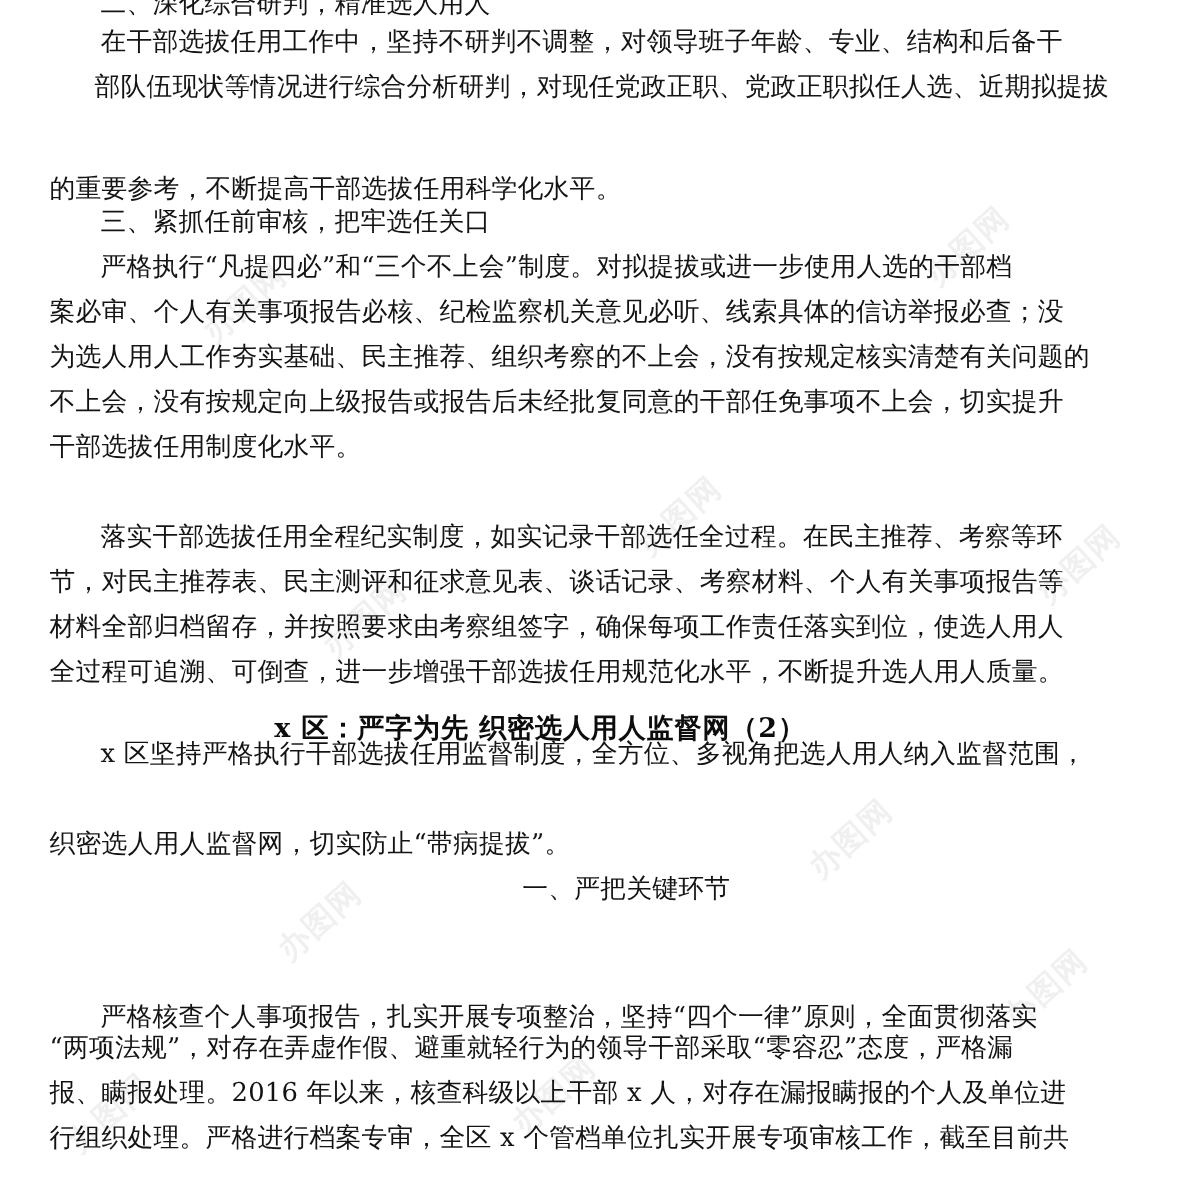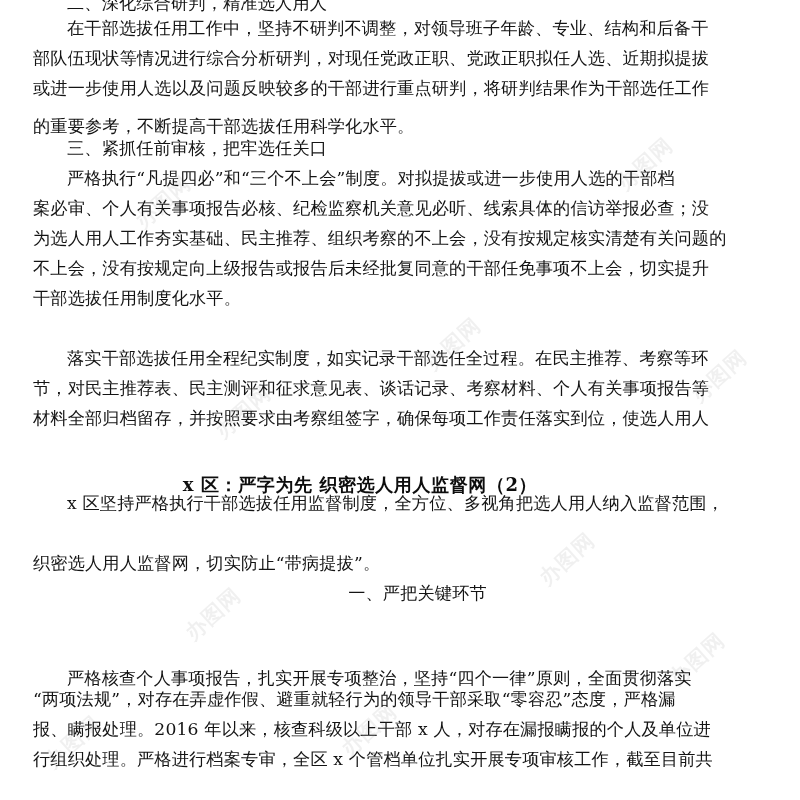--- a/index.html
+++ b/index.html
@@ -90,36 +90,36 @@
     <div class="wm" style="left:664px; top:645px;">办图网</div>
     <div class="wm" style="left:336px; top:716px;">办图网</div>
     <div class="wm" style="left:40px;  top:728px;">办图网</div>
   </div>
 
   <div id="content">
 
     <div class="line clip-top" style="top:-7px; text-indent:34px;">二、深化综合研判，精准选人用人</div>
 
     <div class="line" style="top:18px; text-indent:34px;">在干部选拔任用工作中，坚持不研判不调整，对领导班子年龄、专业、结构和后备干</div>
-    <div class="line" style="top:48px;">部队伍现状等情况进行综合分析研判，对现任党政正职、党政正职拟任人选、近期拟提拔</div>
-    <div class="line" style="top:78px;">或进一步使用人选以及问题反映较多的干部进行重点研判，将研判结果作为干部选任工作</div>
+    <div class="line" style="top:48px;margin-left:30px;">部队伍现状等情况进行综合分析研判，对现任党政正职、党政正职拟任人选、近期拟提拔</div>
     <div class="line" style="top:116px;">的重要参考，不断提高干部选拔任用科学化水平。</div>
 
     <div class="line" style="top:138px; text-indent:34px;">三、紧抓任前审核，把牢选任关口</div>
 
     <div class="line" style="top:168px; text-indent:34px;">严格执行“凡提四必”和“三个不上会”制度。对拟提拔或进一步使用人选的干部档</div>
     <div class="line" style="top:198px;">案必审、个人有关事项报告必核、纪检监察机关意见必听、线索具体的信访举报必查；没</div>
     <div class="line" style="top:228px;">为选人用人工作夯实基础、民主推荐、组织考察的不上会，没有按规定核实清楚有关问题的</div>
     <div class="line" style="top:258px;">不上会，没有按规定向上级报告或报告后未经批复同意的干部任免事项不上会，切实提升</div>
     <div class="line" style="top:288px;">干部选拔任用制度化水平。</div>
 
 
     <div class="line" style="top:348px; text-indent:34px;">落实干部选拔任用全程纪实制度，如实记录干部选任全过程。在民主推荐、考察等环</div>
     <div class="line" style="top:378px;">节，对民主推荐表、民主测评和征求意见表、谈话记录、考察材料、个人有关事项报告等</div>
     <div class="line" style="top:408px;">材料全部归档留存，并按照要求由考察组签字，确保每项工作责任落实到位，使选人用人</div>
+    <div class="line" style="top:438px;">全过程可追溯、可倒查，进一步增强干部选拔任用规范化水平，不断提升选人用人质量。</div>
 
     <div class="heading" style="top:473px;">x 区：严字为先 织密选人用人监督网（2）</div>
 
     <div class="line" style="top:493px; text-indent:34px;">x 区坚持严格执行干部选拔任用监督制度，全方位、多视角把选人用人纳入监督范围，</div>
     <div class="line" style="top:553px;">织密选人用人监督网，切实防止“带病提拔”。</div>
 
     <div class="line" style="top:583px; text-indent:34px;text-align:center;">一、严把关键环节</div>
 
     <div class="line" style="top:644px; text-indent:34px;margin-top:24px;">严格核查个人事项报告，扎实开展专项整治，坚持“四个一律”原则，全面贯彻落实</div>
     <div class="line" style="top:689px;">“两项法规”，对存在弄虚作假、避重就轻行为的领导干部采取“零容忍”态度，严格漏</div>

